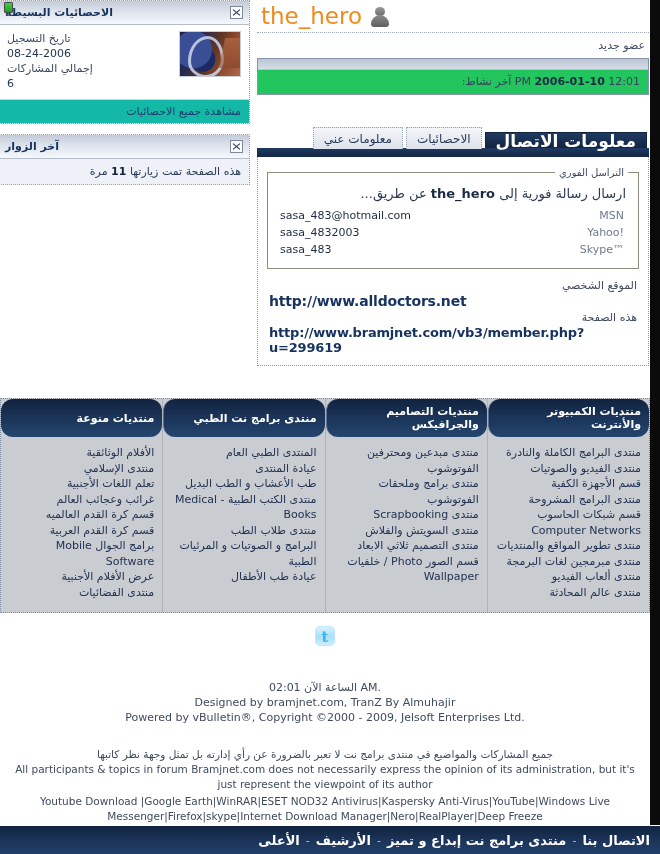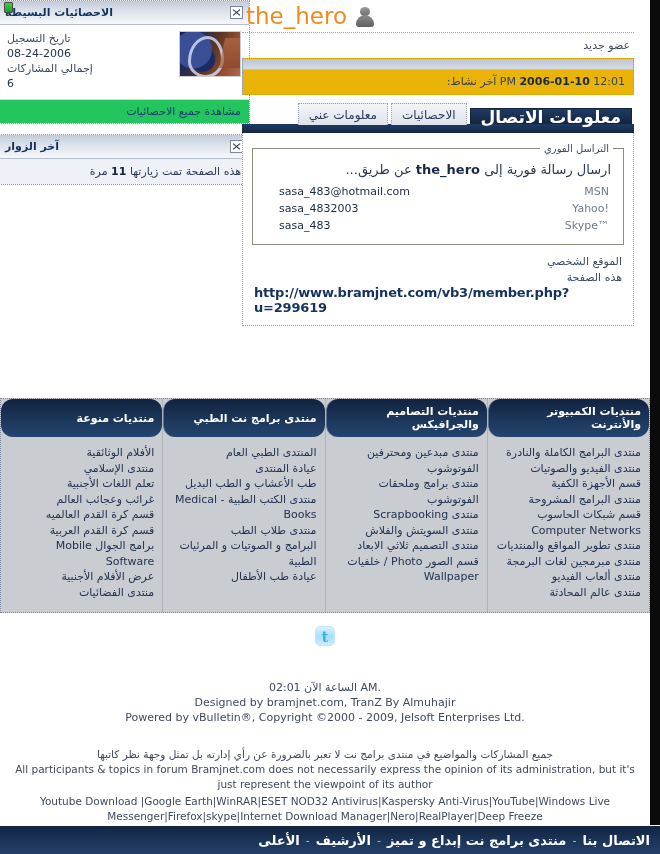--- a/index.html
+++ b/index.html
@@ -114,39 +114,39 @@
   .stat-lines {
     flex: 1 1 auto;
     text-align: left;
     font-size: 11px;
     color: #2c3c56;
     line-height: 15px;
   }
   .stat-lines .lbl { color: #3b4a63; }
   .stat-lines .val { color: #22354f; }
   .panel-foot {
-    background: #22c55e;
+    background: #14b8a6;
     border-top: 1px solid #cfd5df;
     padding: 5px 8px;
     text-align: right;
     font-size: 11px;
   }
   .panel-foot a { color: #1d3c6e; text-decoration: none; }
   .panel-simple-body {
     background: #eef1f7;
     padding: 6px 8px;
     font-size: 11px;
     color: #2b3a52;
     text-align: right;
   }
   .panel-simple-body b { color: #16233a; }
 
   
   .mainc {
-    position: absolute; top: 0; right: 16px;
+    position: absolute; top: 0; right: 1px;
     width: 392px;
   }
   .userbar {
     display: flex;
     align-items: center;
     justify-content: flex-end;
     gap: 8px;
     height: 32px;
     padding-left: 4px;
   }
@@ -179,22 +179,22 @@
     margin: 0 0 6px 0;
   }
   .membertitle {
     text-align: right;
     font-size: 11px;
     color: #3d4a60;
     padding: 0 4px 6px 0;
   }
   .activity-box {
     border: 1px dotted #8e9bb0;
-    background: #eab308;
-    margin-bottom: 4px;
+    background: #22c55e;
+    margin-bottom: 28px;
   }
   .activity-strip {
     height: 11px;
     background: linear-gradient(to bottom, #bcc5d5, #d6dce7);
     border-bottom: 1px solid #b9c1ce;
   }
   .activity-text {
     padding: 5px 8px 6px 8px;
     text-align: right;
     font-size: 11px;
@@ -239,21 +239,21 @@
   }
   .tabpane {
     border: 1px dotted #8e9bb0;
     border-top: none;
     background: #ffffff;
     padding: 10px 9px 10px 9px;
   }
   fieldset.im {
     border: 1px solid #8a8f7e;
     margin: 0 0 8px 0;
-    padding: 4px 10px 10px 22px;
+    padding: 4px 10px 10px 8px;
   }
   fieldset.im legend {
     font-size: 10px;
     color: #3b4a60;
     padding: 0 4px;
   }
   .im-lead {
     text-align: right;
     font-size: 13px;
     color: #2b3a52;
@@ -503,20 +503,21 @@
             <tr>
               <td class="k">Skype™</td>
               <td class="v">sasa_483</td>
             </tr>
           </tbody>
             </table>
         </fieldset>
 
         <div class="fieldrow">
           <span class="flabel">الموقع الشخصي</span>
+          <span class="fval">http://www.alldoctors.net</span>
         </div>
         <div class="fieldrow">
           <span class="flabel">هذه الصفحة</span>
           <span class="fval small">http://www.bramjnet.com/vb3/member.php?u=299619</span>
         </div>
       </div>
     </div>
 
     <div class="online-dot"></div>
   </div>

